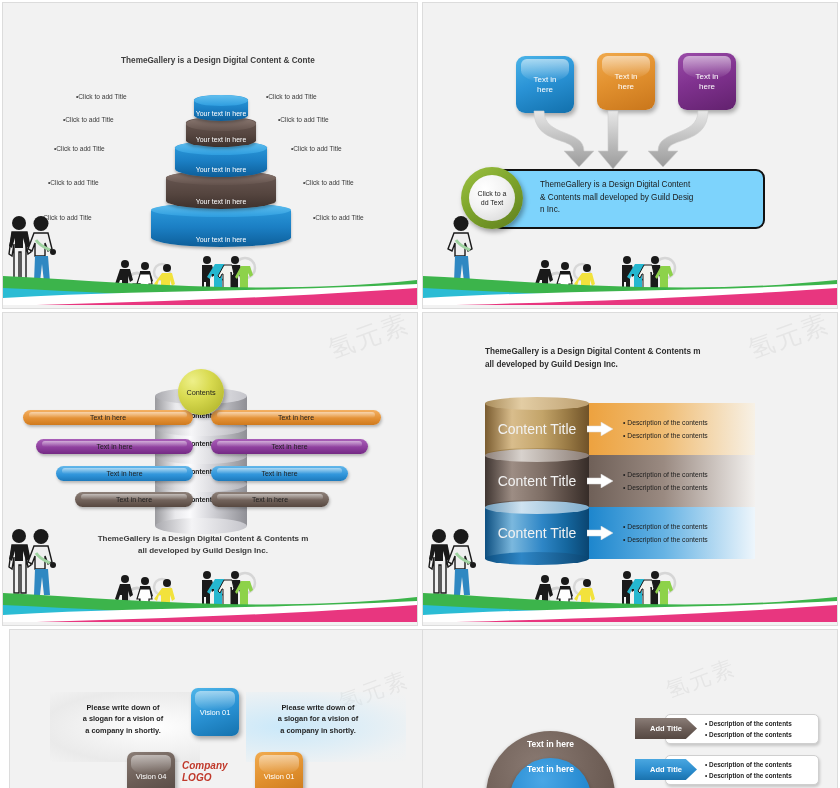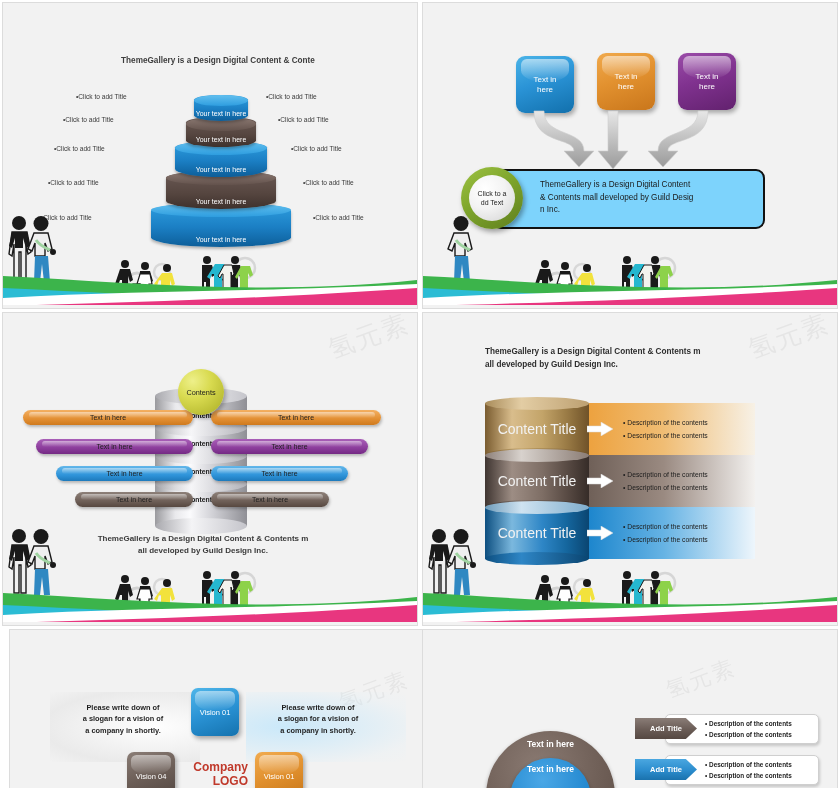--- a/index.html
+++ b/index.html
@@ -106,22 +106,22 @@
         display:flex;align-items:center;justify-content:center;font-size:7.5px;
         box-shadow:2px 3px 4px rgba(0,0,0,.3);}
   .vbox:after{content:"";position:absolute;left:4px;right:4px;top:3px;height:42%;
               border-radius:6px 6px 55% 55%;background:linear-gradient(180deg,rgba(255,255,255,.5),rgba(255,255,255,0));}
   .vbox span{position:relative;z-index:2;}
   .v-blue{background:linear-gradient(160deg,#4fb6e9,#2a92d4 50%,#1472ae);}
   .v-orng{background:linear-gradient(160deg,#f1ab4f,#e08f2d 50%,#c67518);}
   .v-gray{background:linear-gradient(160deg,#8a7d76,#6b5d56 50%,#514540);}
   .slog{position:absolute;font-size:7.4px;color:#1f1f1f;line-height:1.55;
         text-align:center;font-weight:600;}
-  .clogo{position:absolute;text-align:right;font-size:12px;color:#c0392b;
-         font-weight:bold;line-height:1.2;}
+  .clogo{position:absolute;text-align:left;font-size:10px;color:#c0392b;
+         font-weight:bold;line-height:1.2;font-style:italic;}
 
   
   .tpill{position:absolute;height:19px;border-radius:10px;color:#fff;
          display:flex;align-items:center;justify-content:center;font-size:9px;
          font-weight:bold;box-shadow:1px 2px 3px rgba(0,0,0,.28);
          background:linear-gradient(180deg,#7fb6cc,#4b8fad 55%,#3a7794);}
   .ring{position:absolute;border-radius:50%;display:flex;justify-content:center;
         box-shadow:0 2px 4px rgba(0,0,0,.3);}
   .ring > b{font-weight:bold;color:#fff;font-size:8.5px;margin-top:8px;}
   .chipRow{position:absolute;height:30px;}

